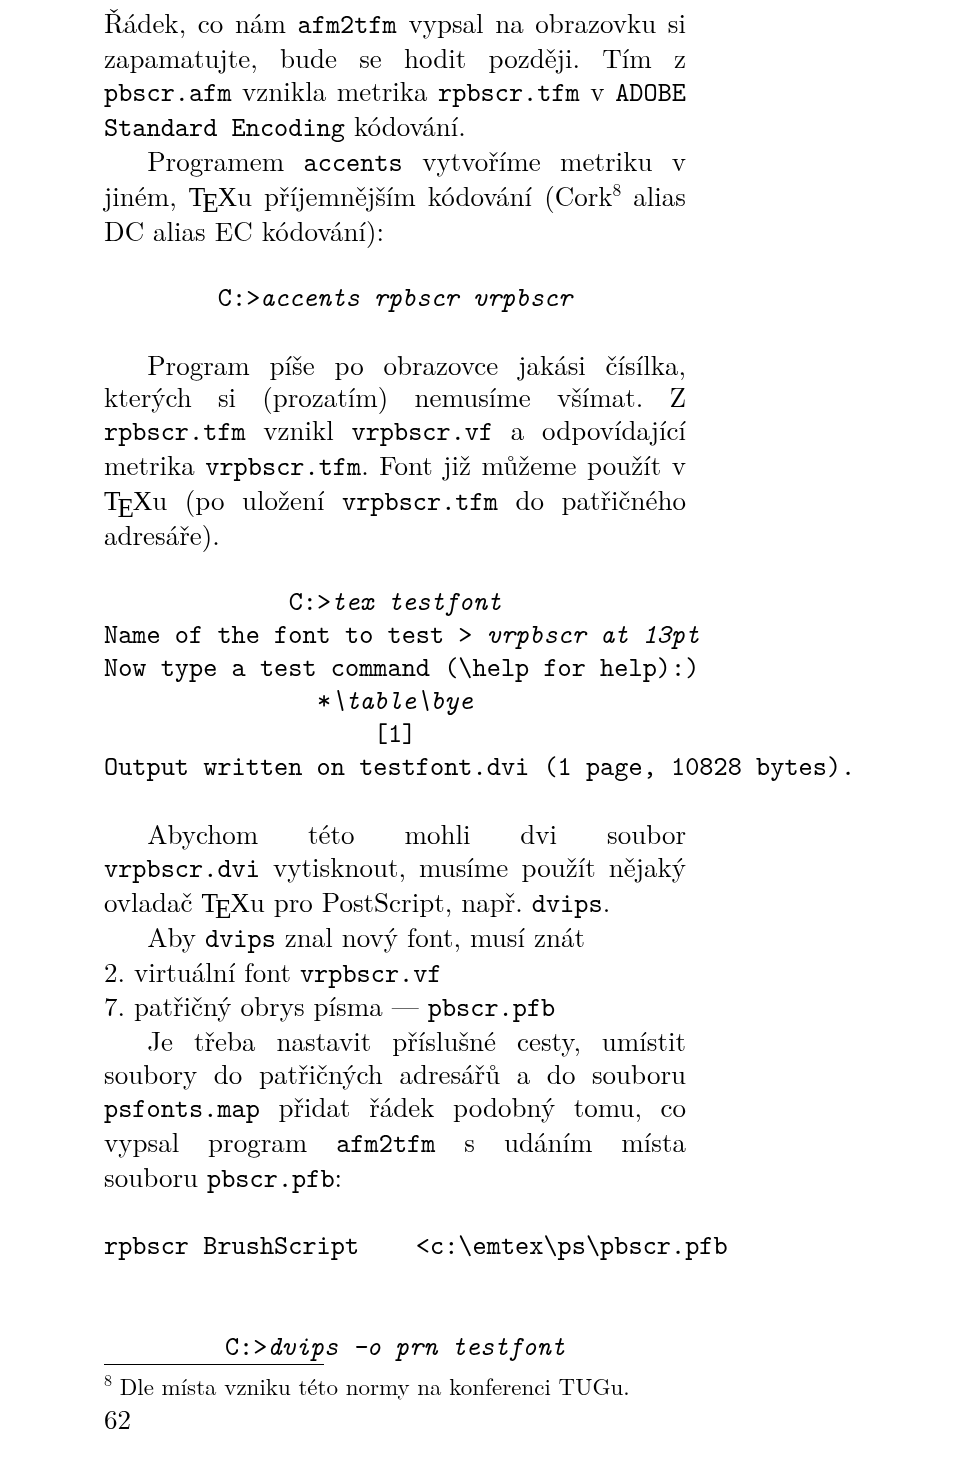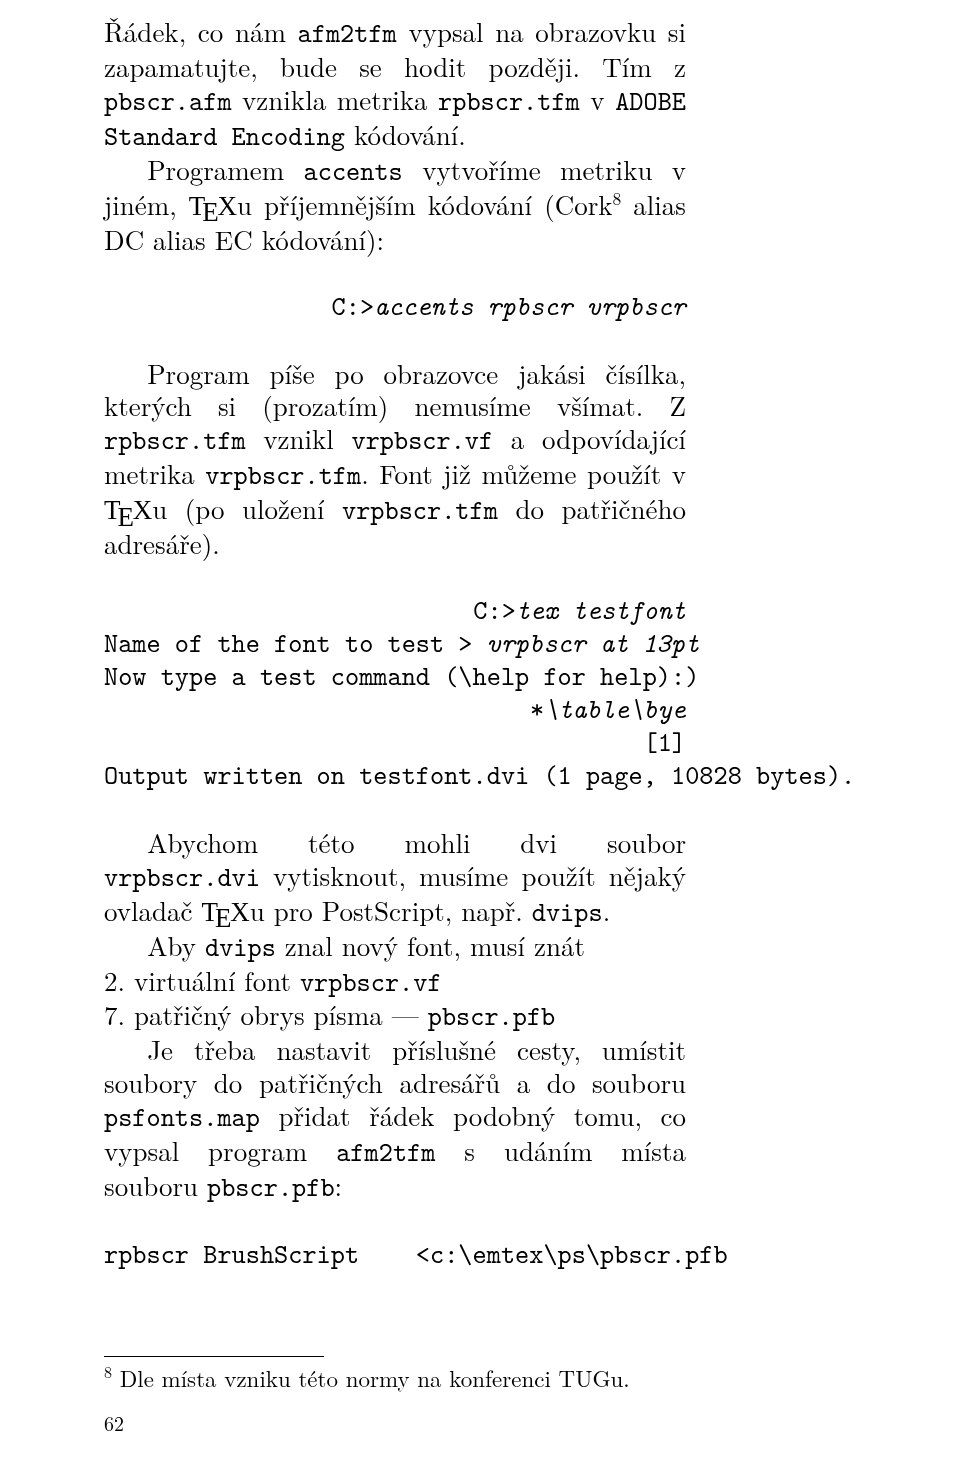--- a/index.html
+++ b/index.html
@@ -4,64 +4,64 @@
 <style>
   html, body {
     margin: 0;
     padding: 0;
     background: #fff;
     width: 960px;
   }
   .page {
     width: 782px;
     height: 1463px;
-    padding: 15px 96px 0 104px;
+    padding: 6px 96px 0 104px;
     box-sizing: border-box;
     font-family: "Latin Modern Roman", "CMU Serif", "Times New Roman", Times, serif;
     font-size: 27px;
     line-height: 1.22;
     color: #000;
     position: relative;
   }
   .tt { font-family: "Latin Modern Mono", "CMU Typewriter Text", "Courier New", Courier, monospace; }
   .it { font-style: italic; }
   p { margin: 0; text-align: justify; }
   .para-indent { text-indent: 1.6em; }
   .sup { font-size: 0.65em; vertical-align: super; line-height: 0; }
   .tex { white-space: nowrap; font-family: Liberation Serif, serif; }
   .tex .e { position: relative; top: 0.25em; margin-left: -0.11em; margin-right: -0.05em; }
   .block-pre {
     font-family: "Latin Modern Mono", "CMU Typewriter Text", "Courier New", Courier, monospace;
     white-space: pre;
     margin: 0;
-    text-align: right;
+    text-align: center;
   }
   .gap-lg { height: 34px; }
   .footnote-rule {
     border: none;
     border-top: 1px solid #000;
     width: 220px;
     margin: 0;
   }
   .footnote {
     font-size: 23px;
     line-height: 1.3;
     margin-top: 6px;
   }
   .footnote .sup { font-size: 0.7em; }
   .page-number {
     position: absolute;
     left: 104px;
     bottom: 28px;
-    font-size: 20px;
+    font-size: 27px;
   }
   .list-line { padding-left: 0; }
   .footer-area {
     position: absolute;
-    bottom: 70px;
+    bottom: 62px;
     left: 104px;
     right: 96px;
   }
 </style>
 </head>
 <body>
 
 <div class="page">
 
   <p>
@@ -114,20 +114,21 @@
 
   <div class="gap-lg"></div>
 
   <p class="block-pre"><span>rpbscr BrushScript    &lt;c:\emtex\ps\pbscr.pfb</span></p>
 
   <div class="gap-lg"></div>
 
 
   <div class="gap-lg"></div>
 
+  <p class="block-pre"><span>C:&gt;</span><span class="it">dvips -o prn testfont</span></p>
 
   <div class="footer-area">
     <hr class="footnote-rule">
     <p class="footnote">
       <span class="sup">8</span><span> Dle místa vzniku této normy na konferenci TUGu.</span>
     </p>
   </div>
 
   <div class="page-number">62</div>
 

